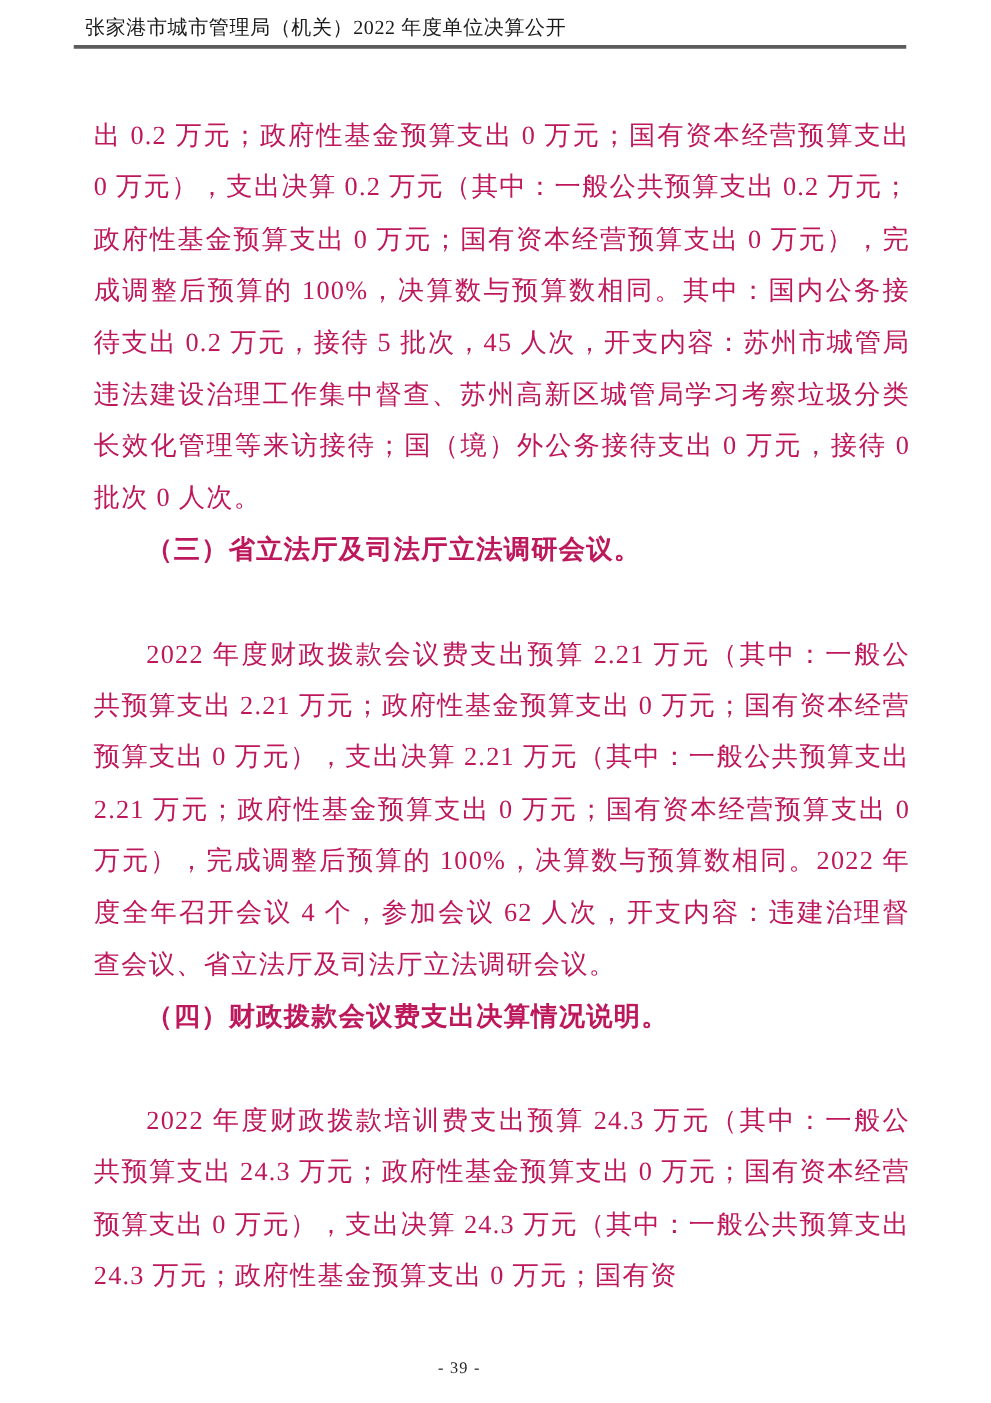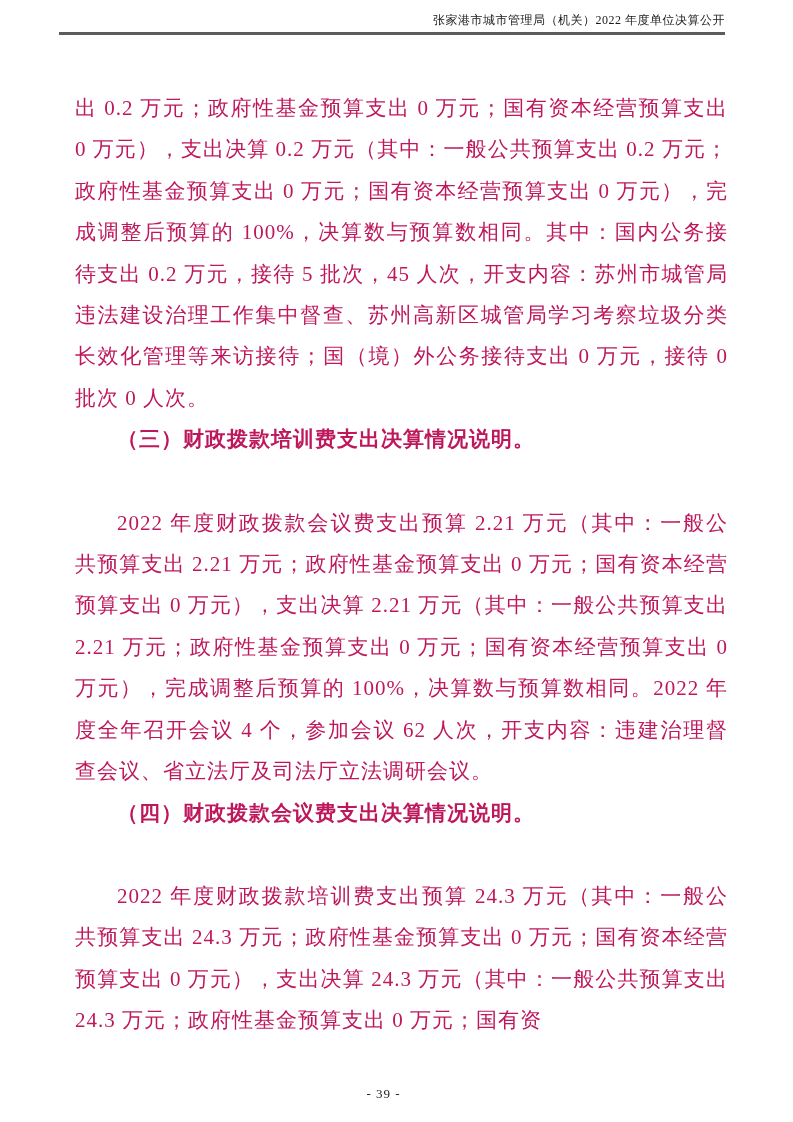--- a/index.html
+++ b/index.html
@@ -17,24 +17,23 @@
     color: #141414;
   }
   .header {
     position: absolute;
     top: 12px;
     left: 59px;
     width: 666px;
     border-bottom: 3px solid #5c5c5c;
     padding: 0 0 3px 9px;
     box-sizing: border-box;
-    font-size: 12px;
+    font-size: 16px;
     letter-spacing: 0.5px;
     color: #1a1a1a;
-    text-align: right;
   }
   .doc-body {
     position: absolute;
     top: 88px;
     left: 75px;
     width: 653px;
     font-size: 21px;
     line-height: 41.4px;
     text-align: justify;
     letter-spacing: 1px;
@@ -58,35 +57,34 @@
   }
   .footer {
     position: absolute;
     top: 1086px;
     left: 0;
     width: 735px;
     text-align: center;
     font-size: 13px;
     letter-spacing: 1px;
     color: #222222;
-    margin-left: 16px;
   }
 </style>
 </head>
 <body>
 
 <div class="page">
 
   <div class="header">
     <span>张家港市城市管理局（机关）2022 年度单位决算公开</span>
   </div>
 
   <div class="doc-body">
     <p class="para">出 0.2 万元；政府性基金预算支出 0 万元；国有资本经营预算支出 0 万元），支出决算 0.2 万元（其中：一般公共预算支出 0.2 万元；政府性基金预算支出 0 万元；国有资本经营预算支出 0 万元），完成调整后预算的 100%，决算数与预算数相同。其中：国内公务接待支出 0.2 万元，接待 5 批次，45 人次，开支内容：苏州市城管局违法建设治理工作集中督查、苏州高新区城管局学习考察垃圾分类长效化管理等来访接待；国（境）外公务接待支出 0 万元，接待 0 批次 0 人次。</p>
-    <p class="heading">（三）财政拨款培训费支出决算情况说明。</p>
+    <p class="heading">（三）省立法厅及司法厅立法调研会议。</p>
     <p class="para indent">2022 年度财政拨款会议费支出预算 2.21 万元（其中：一般公共预算支出 2.21 万元；政府性基金预算支出 0 万元；国有资本经营预算支出 0 万元），支出决算 2.21 万元（其中：一般公共预算支出 2.21 万元；政府性基金预算支出 0 万元；国有资本经营预算支出 0 万元），完成调整后预算的 100%，决算数与预算数相同。2022 年度全年召开会议 4 个，参加会议 62 人次，开支内容：违建治理督查会议、省立法厅及司法厅立法调研会议。</p>
     <p class="heading">（四）财政拨款会议费支出决算情况说明。</p>
     <p class="para indent">2022 年度财政拨款培训费支出预算 24.3 万元（其中：一般公共预算支出 24.3 万元；政府性基金预算支出 0 万元；国有资本经营预算支出 0 万元），支出决算 24.3 万元（其中：一般公共预算支出 24.3 万元；政府性基金预算支出 0 万元；国有资</p>
   </div>
 
   <div class="footer">
     <span>- 39 -</span>
   </div>
 
 </div>

